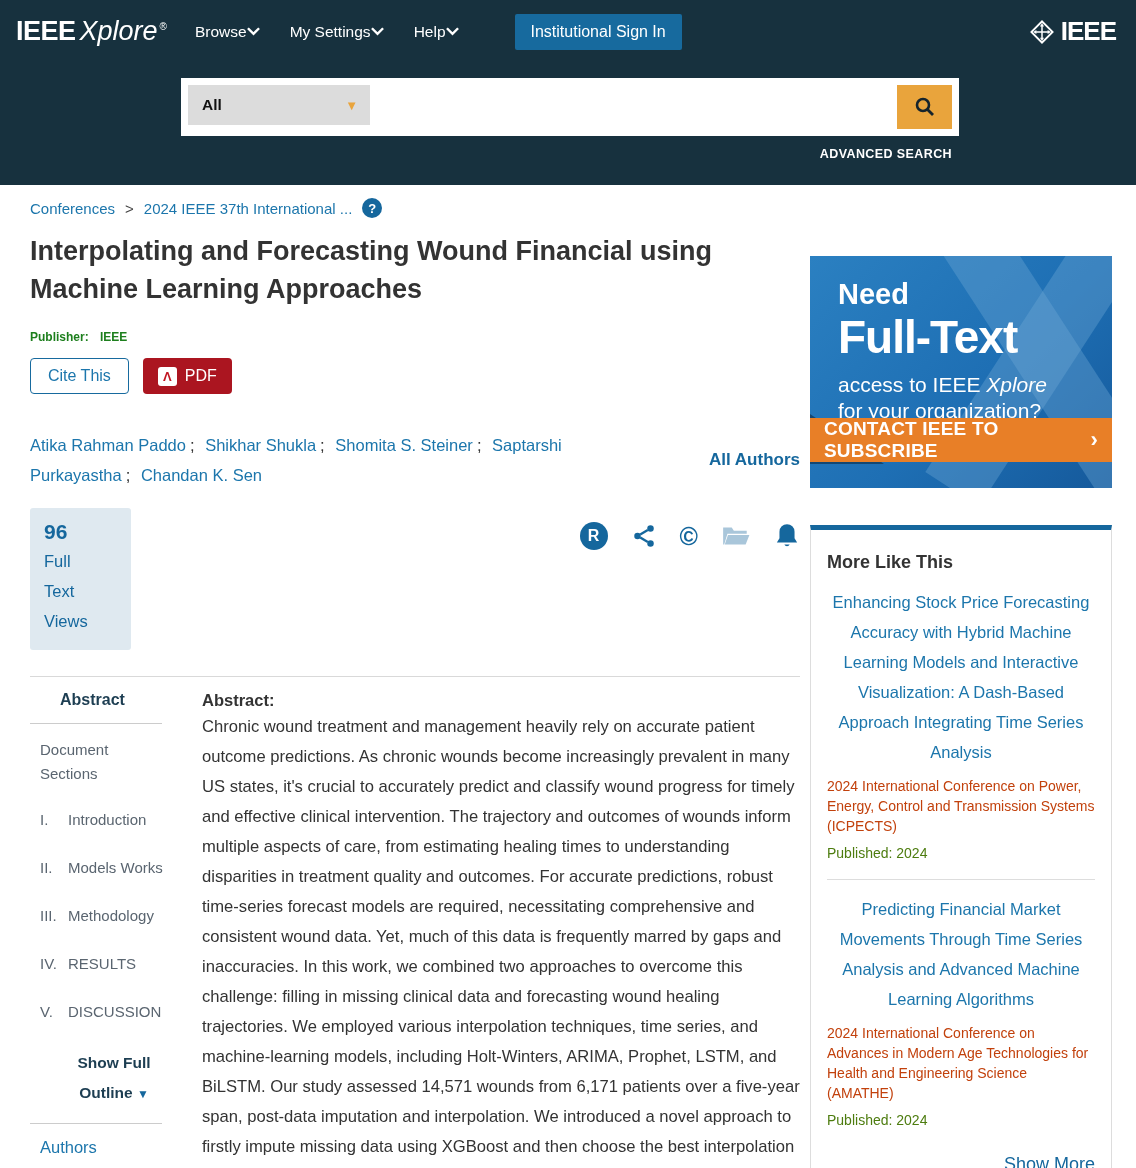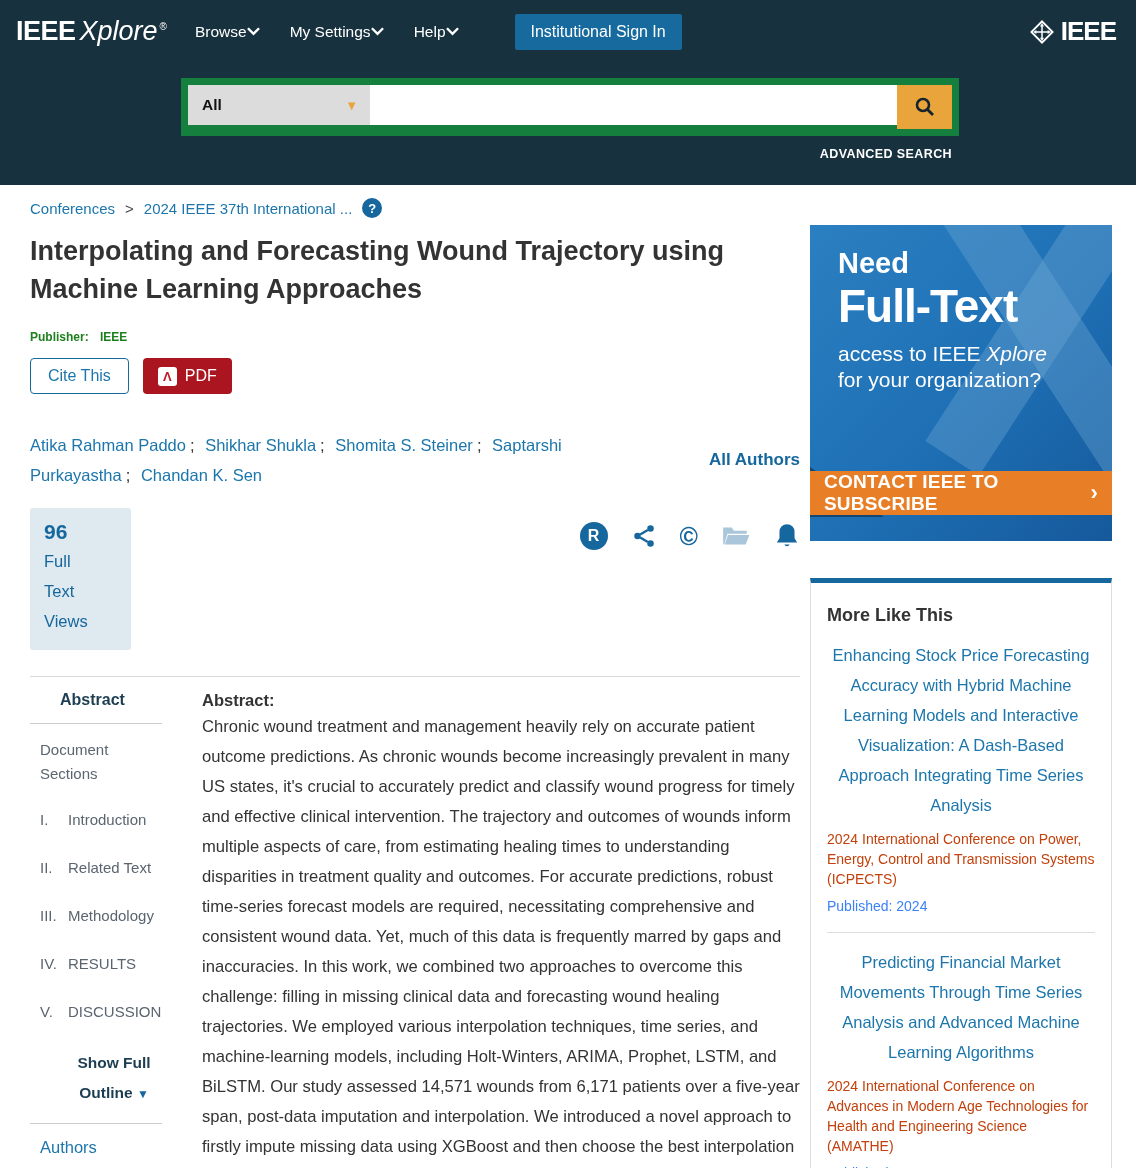--- a/index.html
+++ b/index.html
@@ -17,21 +17,21 @@
   .nav { display:flex; align-items:center; margin-left:28px; gap:30px; }
   .nav-item { color:#fff; font-size:15.5px; display:flex; align-items:center; cursor:pointer; }
   .chev { width:13px; height:9px; }
   .inst-btn { margin-left:56px; background:#176a9e; color:#fff; border:none; font-size:16px;
     padding:9px 16px; border-radius:2px; cursor:pointer; font-family:inherit; }
   .brand-right { margin-left:auto; display:flex; align-items:center; color:#fff; gap:4px; }
   .brand-right .kite { width:30px; height:30px; }
   .brand-right .txt { font-weight:bold; font-size:26px; letter-spacing:-1px; }
   
   .search-section { background:#17313e; height:122px; position:relative; }
-  .search-band { position:absolute; left:181px; top:15px; width:778px; background:#15803d; padding:7px; }
+  .search-band { position:absolute; left:181px; top:15px; width:778px; background:#ffffff; padding:7px; }
   .search-row { display:flex; }
   .scope { width:182px; height:40px; background:#dcdcdc; display:flex; align-items:center;
     justify-content:space-between; padding:0 12px 0 14px; font-size:15.5px; font-weight:bold; color:#111; cursor:pointer; }
   .scope .tri { color:#e9a43c; font-size:13px; }
   .search-input { width:527px; height:40px; border:none; outline:none; font-size:16px; padding:0 10px; background:#fff; }
   .search-btn { width:55px; height:44px; margin-top:0; background:#e9a43c; border:none; cursor:pointer;
     display:flex; align-items:center; justify-content:center; position:relative; top:0; }
   .adv-search { position:absolute; right:184px; top:84px; color:#fff; font-size:12.5px; font-weight:bold; letter-spacing:0.4px; cursor:pointer; }
   
   .content { padding:13px 24px 0 30px; display:grid; grid-template-columns:770px 302px; column-gap:10px; }
@@ -80,41 +80,41 @@
   .sec-item .lab { flex:1; }
   .show-full { color:#1d3e52; font-weight:bold; text-align:center; width:112px; margin-left:28px; line-height:30px;
     font-size:15.5px; cursor:pointer; }
   .show-full .tri { color:#15679d; font-size:12px; }
   .side-link { color:#1c76ac; font-size:16.5px; padding-left:10px; margin:4px 0 6px; cursor:pointer; }
   .abstract-col { padding-left:26px; }
   .abstract-col h3 { font-size:16.5px; color:#333; margin-bottom:2px; }
   .abstract-text { font-size:16.6px; line-height:30px; color:#333; max-width:598px; }
   
   .right-rail { padding-top:27px; }
-  .ad-card { position:relative; width:302px; height:316px; overflow:hidden; cursor:pointer;
-    background:linear-gradient(135deg,#2b80c1 0%, #1e6fb4 55%, #15599b 100%); }
+  .ad-card { position:relative; width:302px; height:232px; overflow:hidden; cursor:pointer;
+    background:linear-gradient(135deg,#2b80c1 0%, #1e6fb4 55%, #15599b 100%);margin-top:31px; }
   .ad-card .xbar { position:absolute; width:64px; height:330px; background:#6ea9d4; opacity:0.38; }
   .ad-card .xbar.b1 { transform:rotate(33deg); right:38px; top:-70px; }
   .ad-card .xbar.b2 { transform:rotate(-33deg); right:30px; top:-60px; }
   .ad-card .corner { position:absolute; left:0; bottom:24px; width:0; height:0;
     border-left:74px solid #123f66; border-top:50px solid transparent; opacity:0.85; }
   .ad-inner { position:relative; padding:22px 0 0 28px; color:#fff; }
   .ad-line1 { font-size:29px; font-weight:bold; }
   .ad-line2 { font-size:46px; font-weight:bold; letter-spacing:-1px; line-height:52px; }
   .ad-line3 { font-size:21px; margin-top:10px; }
   .ad-line4 { font-size:21px; margin-top:2px; }
   .ad-cta { position:absolute; left:0; right:0; bottom:26px; height:44px; background:#e87f27; color:#fff;
     display:flex; align-items:center; padding:0 14px; font-size:19px; font-weight:bold; letter-spacing:0.2px; }
   .ad-cta .arrow { margin-left:auto; font-size:22px; font-weight:bold; }
   
   .mlt-card { margin-top:37px; border:1px solid #ddd; border-top:5px solid #15679d; padding:16px 16px 22px; }
   .mlt-heading { font-size:18px; font-weight:bold; color:#333; margin-top:6px; }
   .mlt-title { color:#1c76ac; font-size:16.5px; line-height:30px; margin-top:14px; cursor:pointer;text-align:center; }
   .mlt-venue { font-size:14px; line-height:20px; color:#c2410c; margin-top:9px; }
-  .mlt-pub { font-size:14px; color:#3b82f6; margin-top:9px; }
+  .mlt-pub { font-size:14px; color:#4d7c0f; margin-top:9px; }
   .mlt-divider { border:none; border-top:1px solid #ddd; margin:18px 0 2px; }
   .show-more { text-align:right; color:#15679d; font-weight:normal; font-size:18px; margin-top:26px; cursor:pointer; }
 </style>
 </head>
 <body>
 
 <header class="topbar">
   <div class="logo">
     <span class="ieee">IEEE</span>
     <span class="xplore">Xplore</span>
@@ -177,21 +177,21 @@
 <div class="content">
 
   <main>
     <div class="breadcrumb">
       <span class="crumb">Conferences</span>
       <span class="crumb-sep">&gt;</span>
       <span class="crumb">2024 IEEE 37th International ...</span>
       <span class="help-badge">?</span>
     </div>
 
-    <h1 class="doc-title">Interpolating and Forecasting Wound Trajectory using Machine Learning Approaches</h1>
+    <h1 class="doc-title">Interpolating and Forecasting Wound Financial using Machine Learning Approaches</h1>
 
     <div class="pub-row">
       <span class="pub-label">Publisher:</span>
       <span>IEEE</span>
     </div>
 
     <div class="btn-row">
       <button class="cite-btn">Cite This</button>
       <button class="pdf-btn">
         <span class="pdf-glyph">Λ</span>
@@ -250,21 +250,21 @@
       <aside class="outline">
         <div class="active">Abstract</div>
         <hr>
         <div class="group-label">Document Sections</div>
         <div class="sec-item">
           <span class="num">I.</span>
           <span class="lab">Introduction</span>
         </div>
         <div class="sec-item">
           <span class="num">II.</span>
-          <span class="lab">Related Text</span>
+          <span class="lab">Models Works</span>
         </div>
         <div class="sec-item">
           <span class="num">III.</span>
           <span class="lab">Methodology</span>
         </div>
         <div class="sec-item">
           <span class="num">IV.</span>
           <span class="lab">RESULTS</span>
         </div>
         <div class="sec-item">

